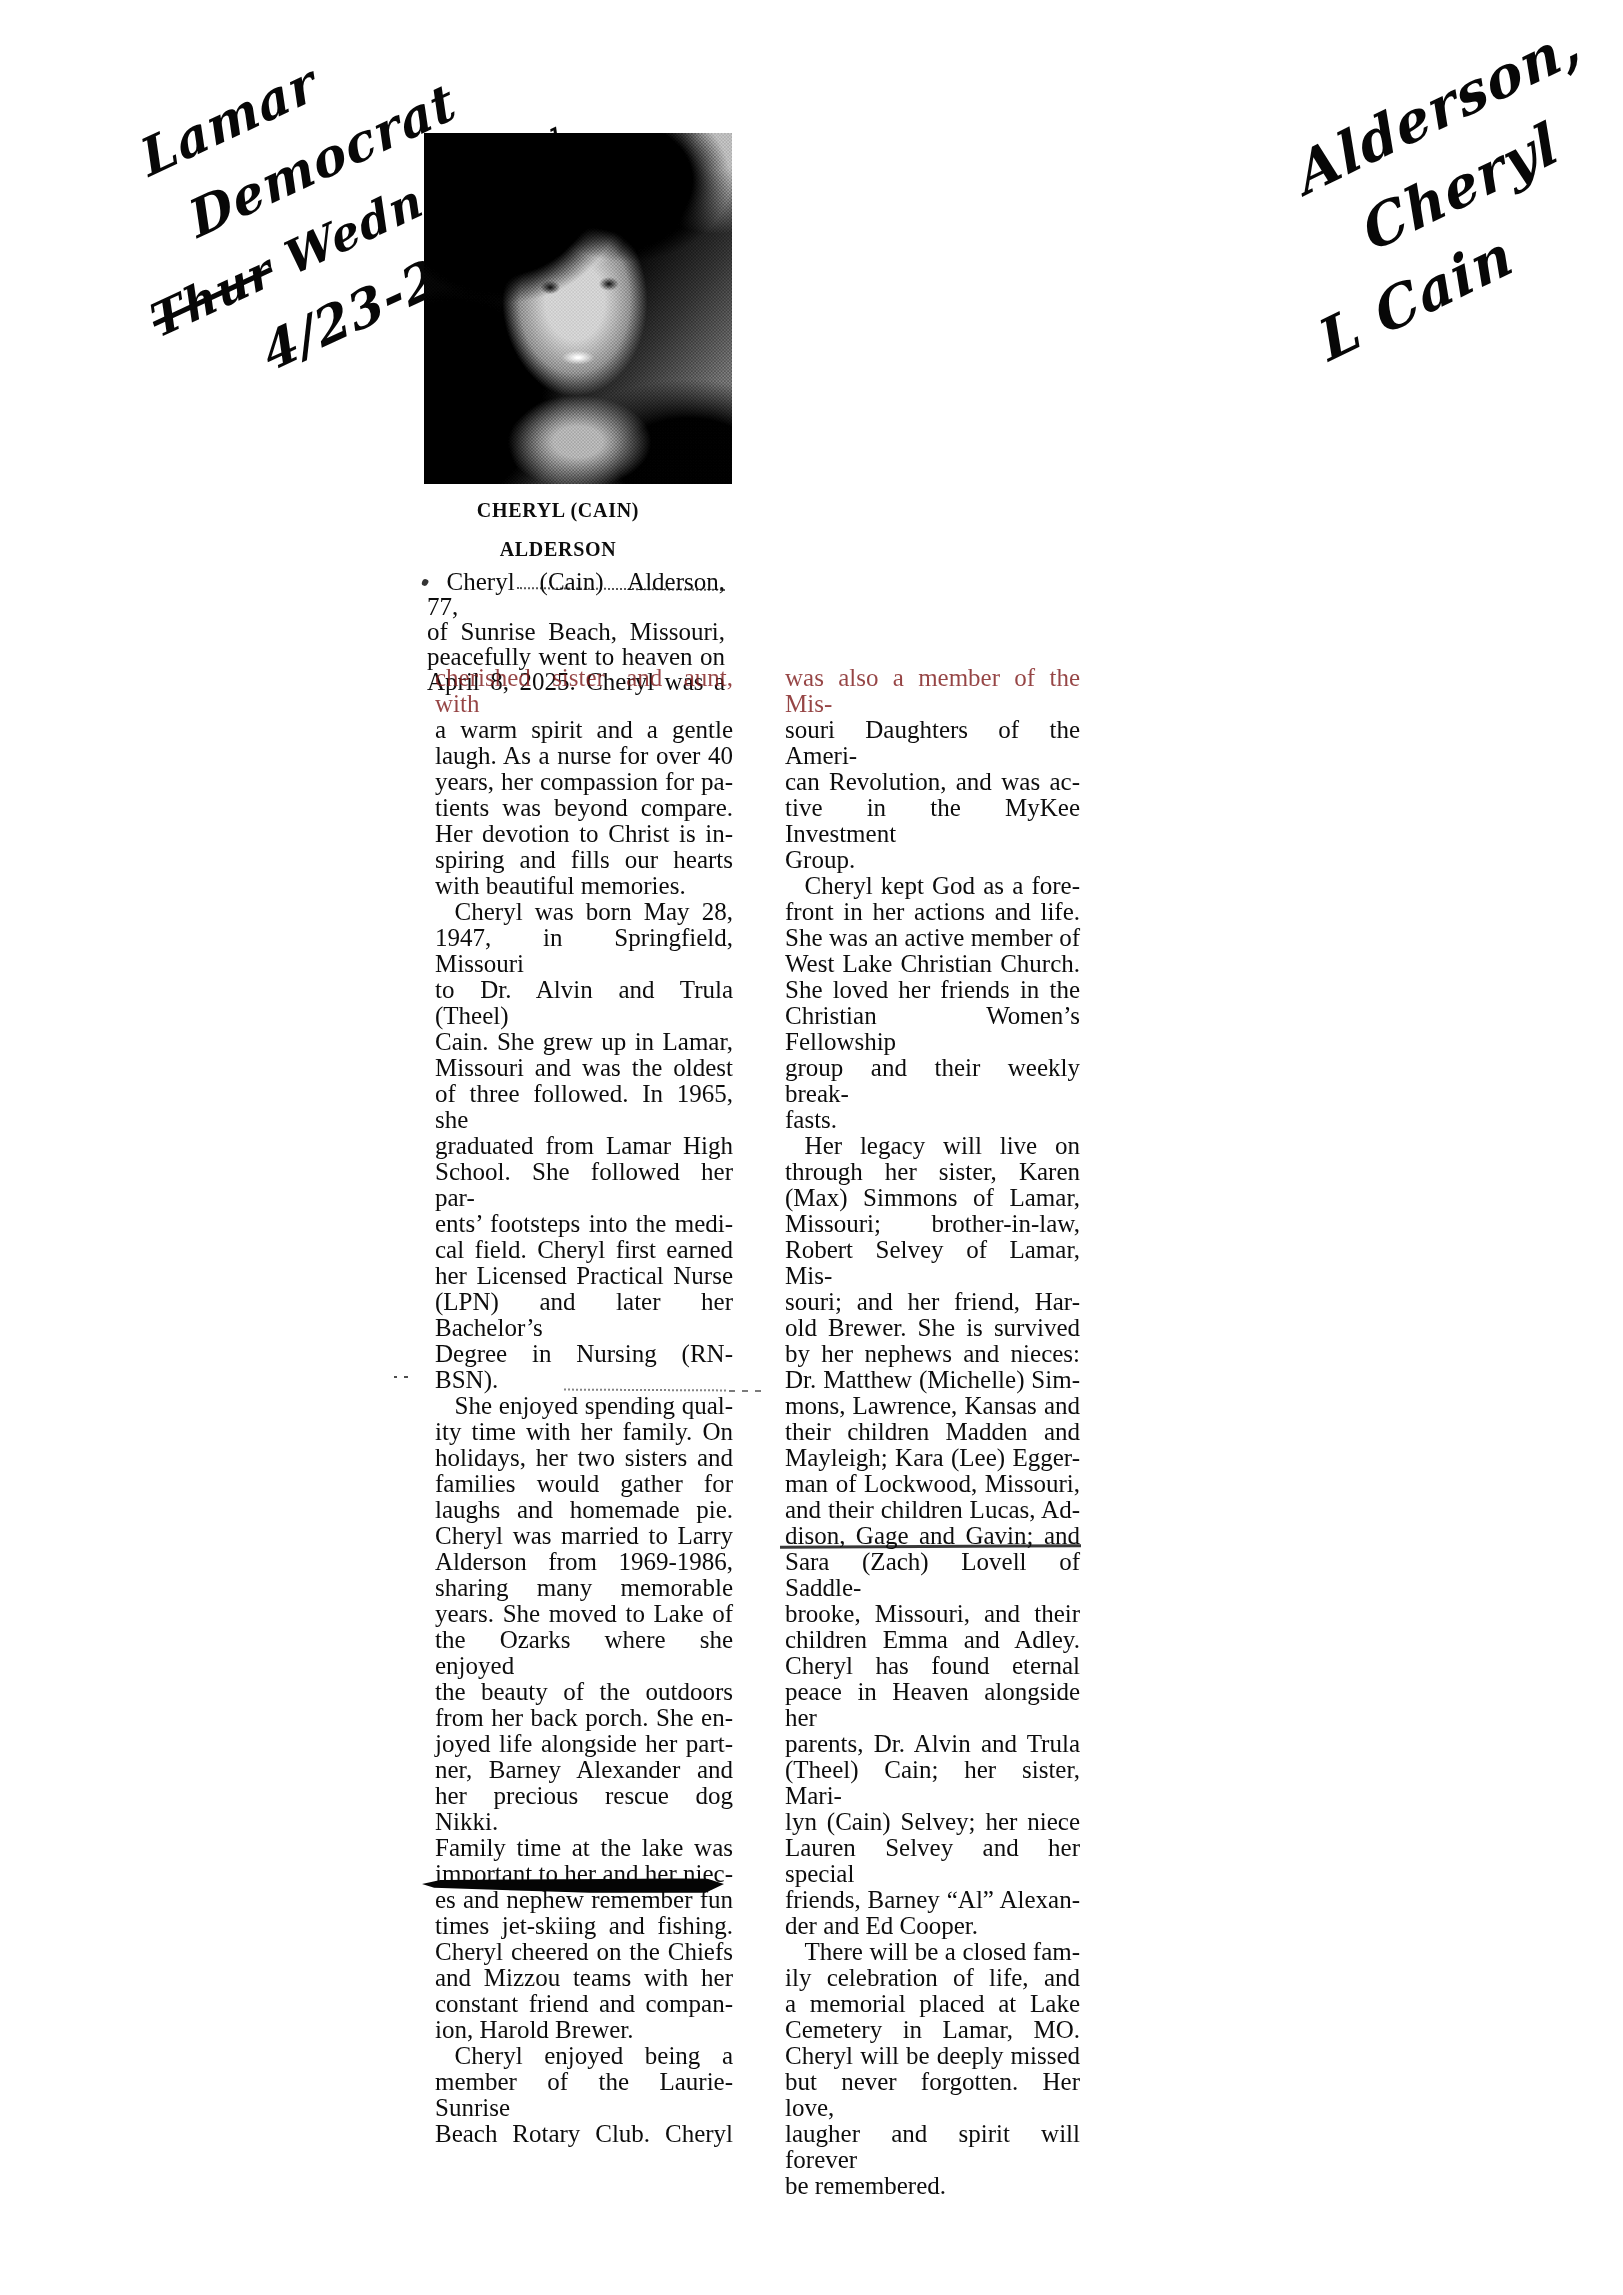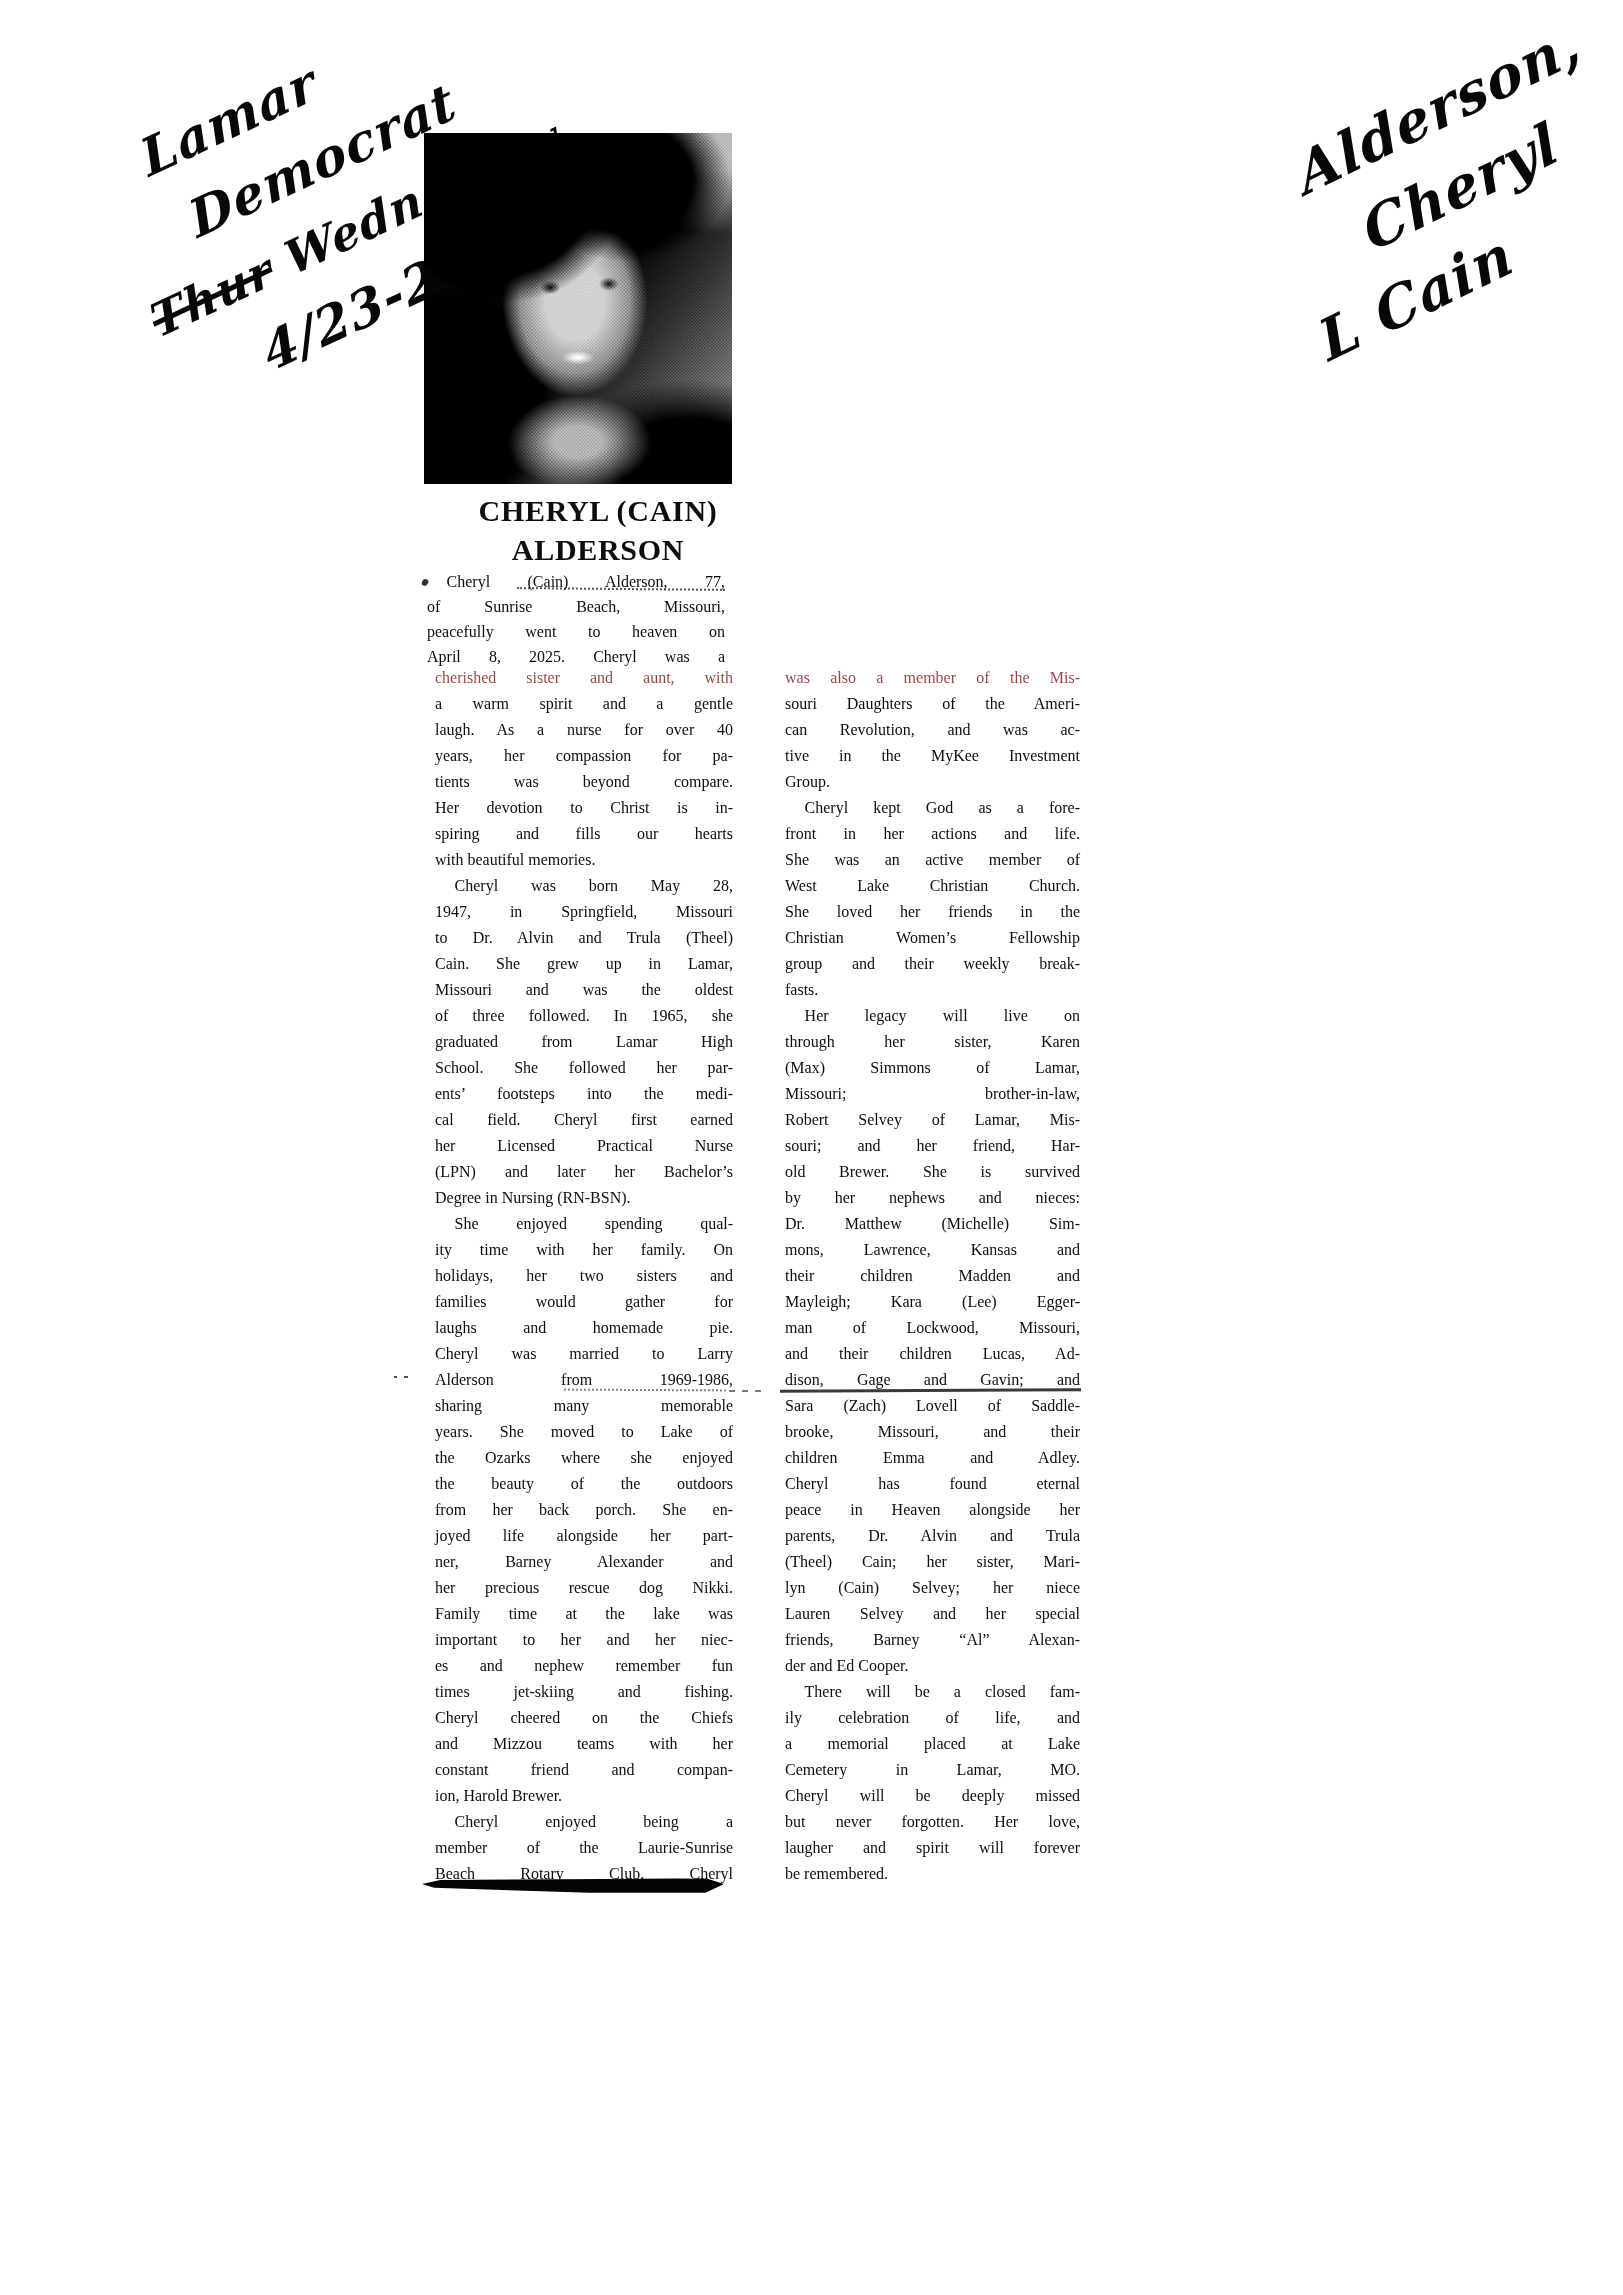--- a/index.html
+++ b/index.html
@@ -52,26 +52,26 @@
     filter:contrast(1.12) grayscale(1);
   }
   .photo::after{
     content:"";position:absolute;inset:0;
     background-image:repeating-conic-gradient(rgba(255,255,255,.16) 0% 25%, rgba(0,0,0,.16) 0% 50%);
     background-size:3.3px 3.3px;
     mix-blend-mode:overlay;
   }
   
   .headline{
-    position:absolute;left:444px;top:491px;width:308px;
-    text-align:center;font-weight:bold;font-size:30px;line-height:39px;
+    position:absolute;left:404px;top:491px;width:308px;
+    text-align:center;font-weight:bold;font-size:20px;line-height:39px;
     letter-spacing:0.7px;
   }
   
-  .col{position:absolute;font-size:16px;line-height:26px;}
+  .col{position:absolute;font-size:25px;line-height:26px;}
   .col-intro{left:427px;top:569px;width:298px;line-height:25px;}
   .col-left{left:435px;top:665px;width:298px;}
   .col-right{left:770px;top:665px;width:295px;margin-left:15px;}
   .block{margin:0;padding:0;}
   .block.indent .line:first-child{text-indent:19.6px;}
   .line{
     text-align:justify;text-align-last:justify;
     min-height:26px;
   }
   .col-intro .line{min-height:25px;}

